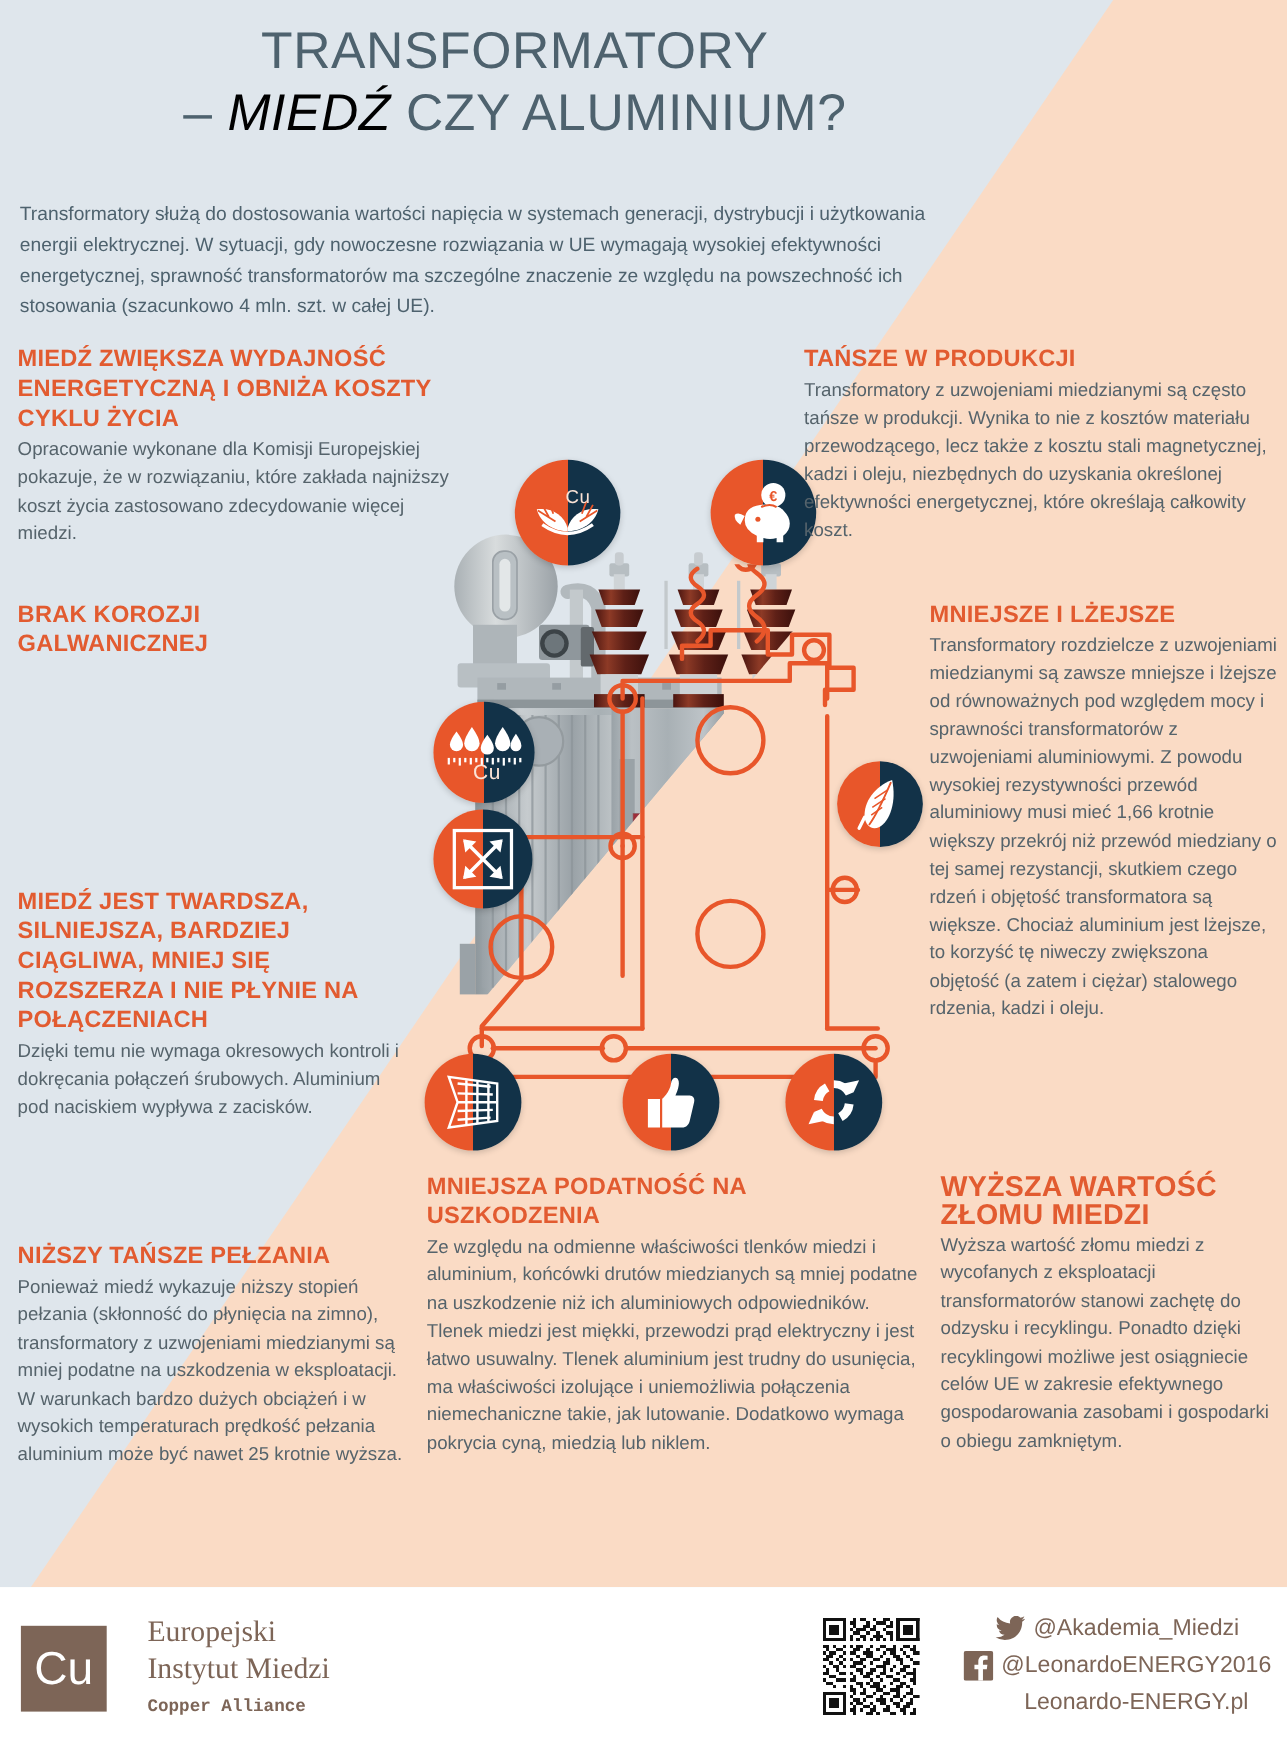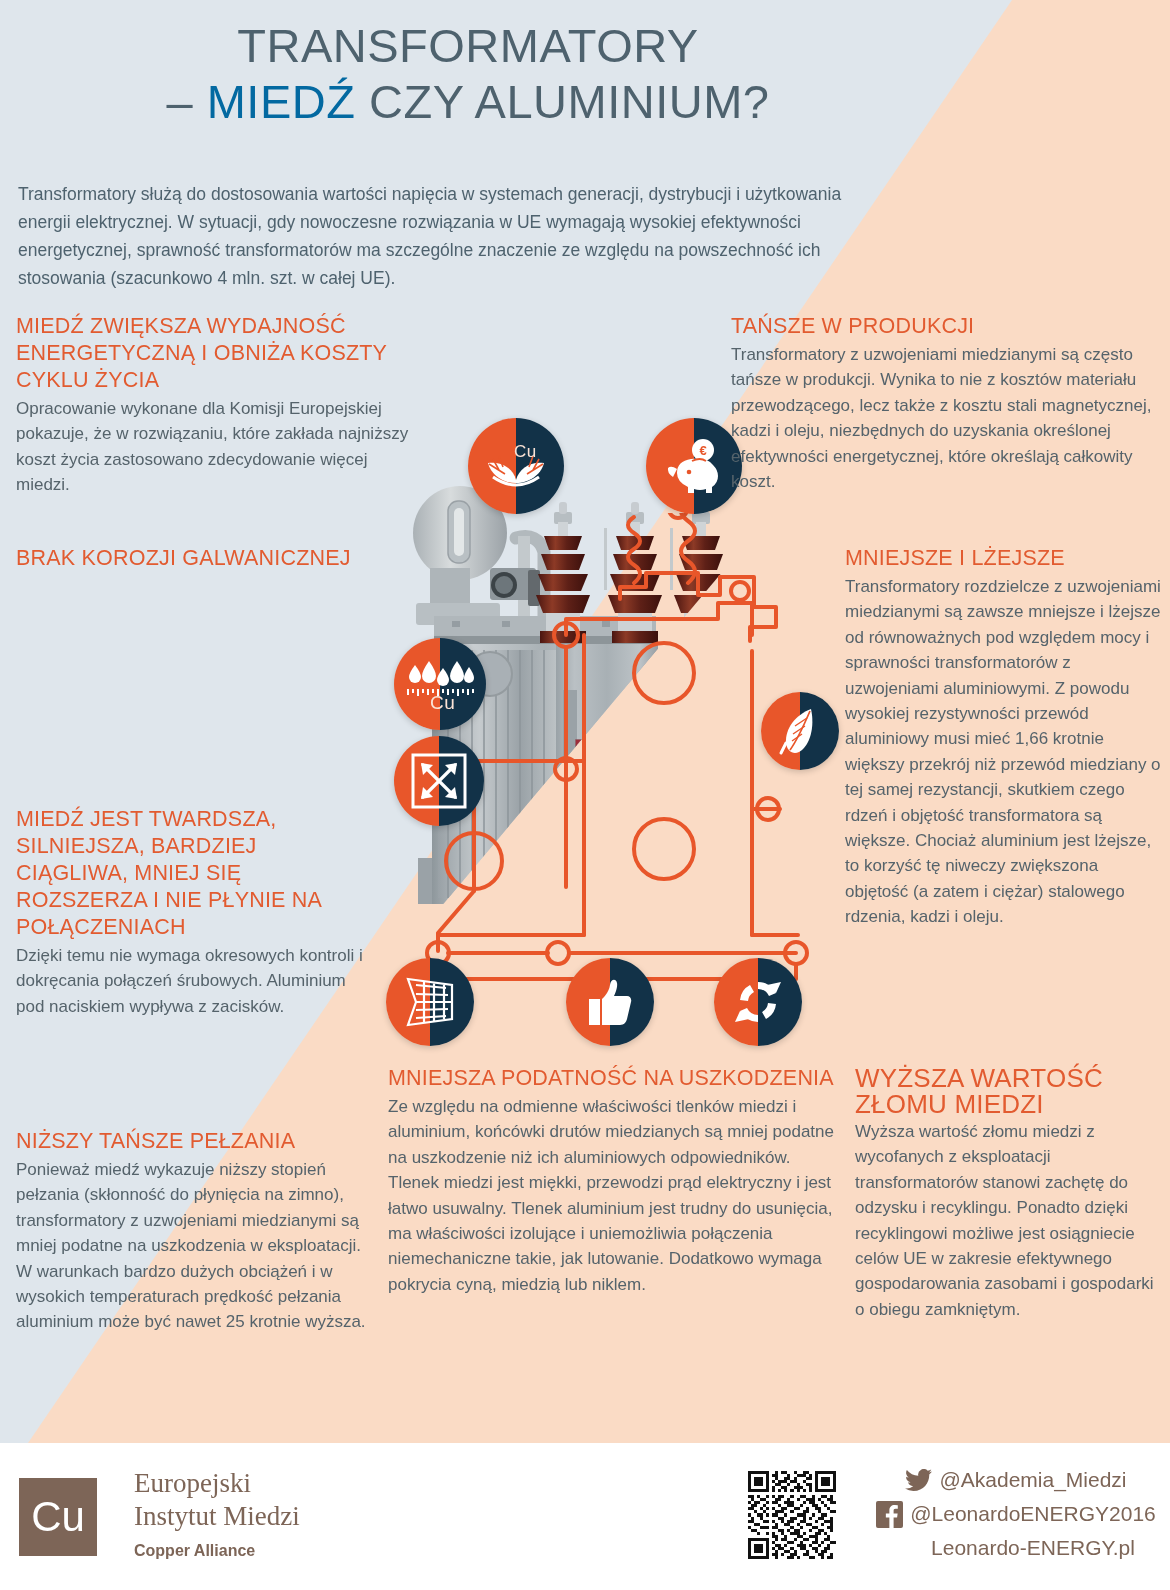--- a/index.html
+++ b/index.html
@@ -32,30 +32,30 @@
     position:absolute;left:0;top:1443px;width:1170px;height:147px;
     background:#ffffff;
   }
 
   
   #header{position:absolute;left:18px;top:18px;width:900px;text-align:center;}
   .h-line{
     font-size:47px;line-height:56px;font-weight:400;
     color:#4e626e;letter-spacing:.5px;
   }
-  .h-accent{color:#0369a1;}
+  .h-accent{color:#000000;font-style:italic;}
   #intro{
     position:absolute;left:18px;top:162px;width:870px;
     font-size:17.5px;line-height:28px;color:#4e626e;
   }
 
   
   .block{position:absolute;}
   .b-head{
-    color:#e25b30;font-weight:normal;font-size:21.5px;line-height:27px;
+    color:#e25b30;font-weight:bold;font-size:21.5px;line-height:27px;
     letter-spacing:.2px;margin:0 0 2px 0;
   }
   .b-head.sm{font-size:26px;line-height:26px;}
   .b-body{
     color:#55636b;font-size:17px;line-height:25.4px;margin:0;
   }
 
   
   #c-left-1{left:16px;top:313px;width:400px;}
   #c-left-2{left:16px;top:545px;width:345px;}
@@ -94,21 +94,21 @@
   #logo-box{
     position:absolute;left:19px;top:1478px;width:78px;height:78px;
     background:#7d6557;
     color:#ffffff;font-size:42px;line-height:78px;text-align:center;
     letter-spacing:0px;
   }
   #logo-text{position:absolute;left:134px;top:1467px;width:330px;}
   .logo-l1,.logo-l2{
     color:#7d6557;font-size:27px;line-height:33px;font-family:Liberation Serif, serif;
   }
-  .logo-l3{color:#7d6557;font-size:16px;line-height:22px;margin-top:7px;font-weight:bold;}
+  .logo-l3{color:#7d6557;font-size:16px;line-height:22px;margin-top:7px;font-weight:bold;font-family:Liberation Mono, monospace;}
 
   #qr{position:absolute;left:748px;top:1471px;width:88px;height:88px;background:#ffffff;}
   #social{position:absolute;left:866px;top:1463px;width:300px;color:#7d6557;}
   .soc-row{display:flex;align-items:center;height:34px;justify-content:center;}
   .soc-ico{width:34px;flex:0 0 34px;display:flex;align-items:center;}
   .soc-txt{font-size:21px;line-height:26px;color:#7d6557;}
   .soc-txt.indent{margin-left:34px;}
 </style>
 </head>
 <body>

